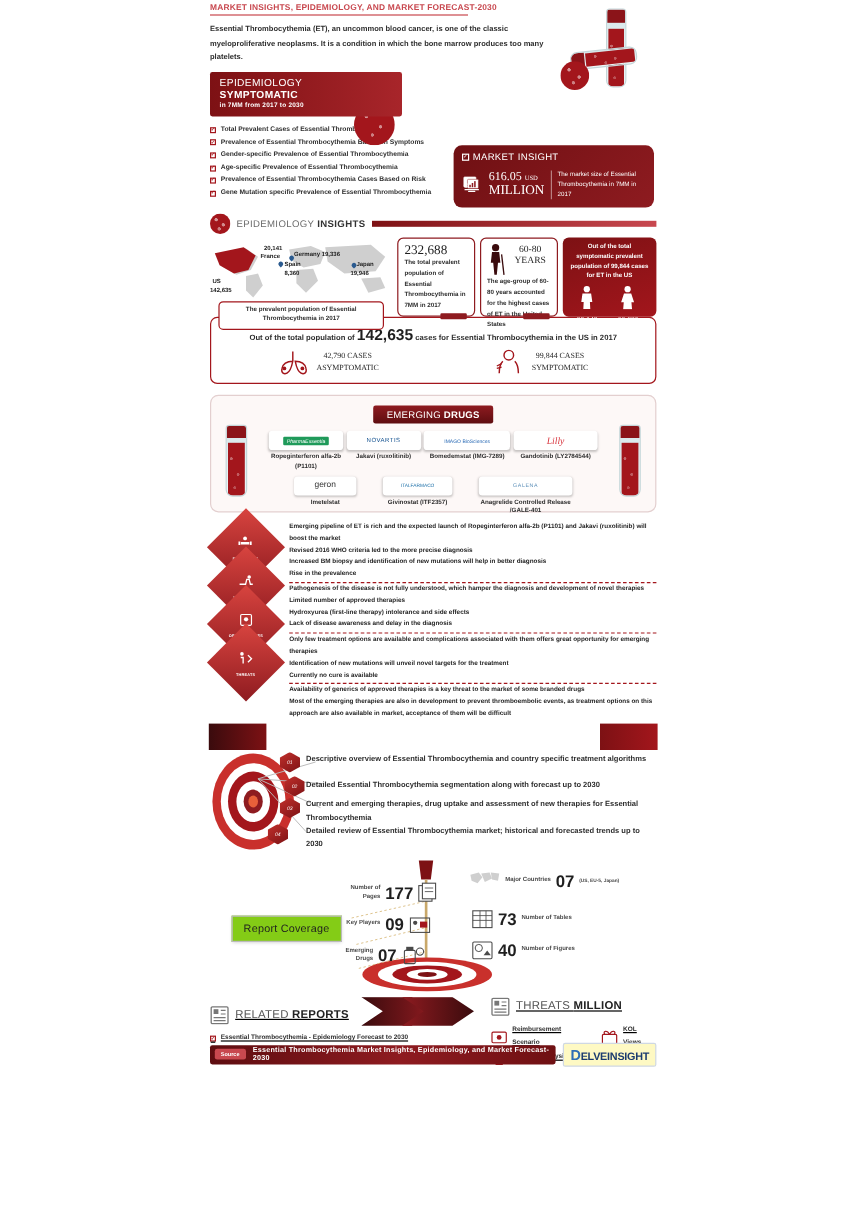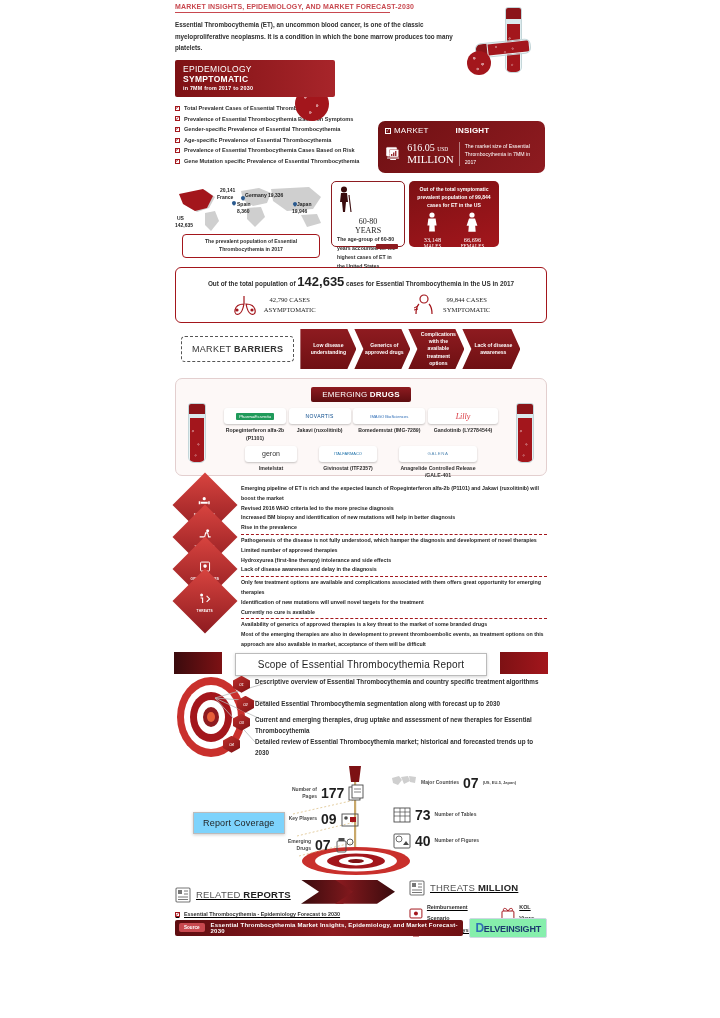--- a/index.html
+++ b/index.html
@@ -39,21 +39,21 @@
   .epi-banner .l3 { font-size: 5.4px; font-weight: bold; letter-spacing: .2px; margin-top: 1px; }
   .chk-list { margin-top: 6px; }
   .chk-row { display: flex; align-items: center; gap: 4px; font-size: 5.6px; color: #2e2e2e; font-weight: bold; line-height: 1.9; }
   .chk { width: 5px; height: 5px; border: .7px solid #a3161c; color: #a3161c; font-size: 4.5px;
          display: flex; align-items: center; justify-content: center; flex: 0 0 auto; }
 
   
   .mi-card { position: absolute; left: 203px; top: 118px; width: 167px; height: 52px;
              background: linear-gradient(135deg,#6f1013,#8e1b20); border-radius: 7px; color: #fff; padding: 5px 7px; }
   .mi-title { font-size: 8px; letter-spacing: .2px; display: flex; align-items: center; gap: 3px; }
-  .mi-title b { font-weight: bold; margin-left: 24px; }
+  .mi-title b { font-weight: normal; }
   .mi-body { display: flex; align-items: center; gap: 5px; margin-top: 4px; }
   .mi-num { font-family: "Liberation Serif", serif; font-size: 10px; line-height: 1.15; }
   .mi-num .usd { font-size: 5.5px; }
   .mi-desc { font-size: 5.2px; line-height: 1.6; border-left: .7px solid rgba(255,255,255,.45); padding-left: 5px; }
 
   
   .ei-head { display: flex; align-items: center; gap: 5px; }
   .ei-head .txt { font-size: 8px; color: #6b6b6b; letter-spacing: .3px; }
   .ei-head .txt b { color: #333; }
   .ei-bar { flex: 1; height: 5px; background: linear-gradient(90deg,#7d1114,#c8484f); }
@@ -114,34 +114,34 @@
 
   
   .scope-title { border: 1px solid #bbb; background: #fff; box-shadow: 0 1px 3px rgba(0,0,0,.18);
                  text-align: center; font-size: 10px; color: #1f1f1f; padding: 5px 10px; letter-spacing: .2px; }
   .scope-item { font-size: 6.3px; color: #2e2e2e; line-height: 1.75; font-weight: bold; }
   .scope-pin { width: 17px; height: 17px; background: linear-gradient(145deg,#c0302c,#7d1114);
                clip-path: polygon(50% 0,100% 28%,100% 72%,50% 100%,0 72%,0 28%); color: #fff; font-size: 4.2px;
                display: flex; align-items: center; justify-content: center; font-style: italic; }
 
   
-  .rc-badge { border: 1px solid #bbb; background: #7dd3fc; box-shadow: 0 1px 3px rgba(0,0,0,.2);
+  .rc-badge { border: 1px solid #bbb; background: #84cc16; box-shadow: 0 1px 3px rgba(0,0,0,.2);
               font-size: 9px; color: #1f1f1f; padding: 5px 9px; letter-spacing: .2px; }
   .kpi-n { font-family: "Liberation Sans", sans-serif; font-weight: bold; font-size: 14px; color: #1f1f1f; }
   .kpi-l { font-size: 5px; color: #4a4a4a; font-weight: bold; line-height: 1.4; }
 
   
   .ft-head { display: flex; align-items: center; gap: 5px; font-size: 9.5px; color: #555; letter-spacing: .2px; }
   .ft-head b { color: #222; }
   .ft-item { display: flex; align-items: center; gap: 4px; font-size: 5.4px; font-weight: bold; color: #2e2e2e; line-height: 2; }
   .src-bar { height: 16px; background: linear-gradient(90deg,#5e0d10,#8e1b20 55%,#6f1013);
              border-radius: 2px; display: flex; align-items: center; padding-left: 4px; gap: 6px; }
   .src-pill { background: #c8484f; color: #fff; font-size: 4.6px; padding: 2px 5px; border-radius: 2px; font-weight: bold; }
   .src-txt { color: #fff; font-size: 6px; font-weight: bold; letter-spacing: .2px; }
-  .dv-logo { border: 1px solid #cfd8e3; background: #86efac; border-radius: 2px; padding: 2px 5px;
+  .dv-logo { border: 1px solid #cfd8e3; background: #fef9c3; border-radius: 2px; padding: 2px 5px;
              font-size: 9px; color: #1b3b6f; font-weight: bold; letter-spacing: -.2px; }
   .dv-logo .d { color: #2f6fb5; font-size: 12px; }
   .row { display: flex; }
 </style>
 </head>
 <body>
 
 <div class="page">
 
   <div style="position:relative;height:175px;">
@@ -214,20 +214,25 @@
         <div>
           <div class="mi-num"><span>616.05</span> <span class="usd">USD</span></div>
           <div class="mi-num" style="font-size:11px;">MILLION</div>
         </div>
         <div class="mi-desc">The market size of Essential Thrombocythemia in 7MM in 2017</div>
       </div>
     </div>
   </div>
 
   <div style="position:relative;height:82px;">
+    <div class="ei-head">
+      <div class="cellblob" style="position:relative;width:17px;height:17px;"></div>
+      <div class="txt"><span>EPIDEMIOLOGY </span><b>INSIGHTS</b></div>
+      <div class="ei-bar"></div>
+    </div>
 
     <div class="row" style="gap:4px;margin-top:3px;align-items:flex-start;">
 
       <div style="width:152px;">
         <div class="map-wrap">
           <svg class="map-svg" viewBox="0 0 152 52">
             <g fill="#cfcfcf">
               <path d="M6,14 L30,9 L40,16 L34,27 L22,31 L10,24 Z"></path>
               <path d="M30,32 L40,30 L44,40 L36,50 L30,44 Z"></path>
               <path d="M66,10 L84,7 L96,12 L92,22 L78,25 L68,19 Z"></path>
@@ -248,23 +253,28 @@
           <span class="mlabel" style="left:62px;top:20px;">Spain</span>
           <span class="mlabel" style="left:62px;top:27px;">8,360</span>
           <span class="pin" style="left:57px;top:20px;"></span>
           <span class="mlabel" style="left:122px;top:20px;">Japan</span>
           <span class="mlabel" style="left:117px;top:27px;">19,946</span>
           <span class="pin" style="left:118px;top:21px;"></span>
         </div>
         <div class="callout" style="margin-top:1px;width:138px;margin-left:7px;">The prevalent population of Essential Thrombocythemia in 2017</div>
       </div>
 
-
       <div class="ins-card" style="width:74px;height:66px;">
-        <div style="display:flex;gap:3px;flex-direction:column;">
+        <div class="ins-num">232,688</div>
+        <div class="ins-txt">The total prevalent population of Essential Thrombocythemia in 7MM in 2017</div>
+        <div class="ins-tab"></div>
+      </div>
+
+      <div class="ins-card" style="width:74px;height:66px;">
+        <div style="display:flex;gap:3px;">
           <svg width="16" height="28" viewBox="0 0 16 28">
             <circle cx="7" cy="3.4" r="3" fill="#3a0b0d"></circle>
             <path d="M4,7 L10,7 L11,16 L9,16 L8,26 L6,26 L5,16 L3,16 Z" fill="#3a0b0d"></path>
             <line x1="12" y1="9" x2="14" y2="26" stroke="#3a0b0d" stroke-width="1.1"></line>
           </svg>
           <div style="text-align:center;flex:1;">
             <div class="ins-num" style="font-size:8px;">60-80</div>
             <div class="ins-num" style="font-size:8px;">YEARS</div>
           </div>
         </div>
@@ -321,27 +331,20 @@
         </svg>
         <div class="tp-lbl">
           <div>99,844 CASES</div>
           <div>SYMPTOMATIC</div>
         </div>
       </div>
     </div>
   </div>
 
 
-  <div class="chev-row" style="margin-top:6px;">
-    <div class="dash-box" style="margin-right:6px;margin-left:6px;"><span>MARKET </span><b>BARRIERS</b></div>
-    <div class="chev first" style="width:56px;">Low disease understanding</div>
-    <div class="chev" style="width:56px;">Generics of approved drugs</div>
-    <div class="chev" style="width:56px;">Complications with the available treatment options</div>
-    <div class="chev" style="width:58px;">Lack of disease awareness</div>
-  </div>
 
   <div class="ed-card" style="margin-top:9px;height:98px;">
     <div class="ed-title"><span>EMERGING </span><b>DRUGS</b></div>
 
     <div class="tube" style="left:12px;top:24px;width:18px;height:60px;">
       <div class="cap" style="height:10px;"></div>
         <div class="blood" style="height:44px;"></div>
     </div>
     <div class="tube" style="right:12px;top:24px;width:18px;height:60px;">
       <div class="cap" style="height:10px;"></div>
@@ -452,21 +455,20 @@
         <div class="swot-txt">Availability of generics of approved therapies is a key threat to the market of some branded drugs</div>
         <div class="swot-txt">Most of the emerging therapies are also in development to prevent thromboembolic events, as treatment options on this approach are also available in market, acceptance of them will be difficult</div>
       </div>
     </div>
 
   </div>
 
   <div style="position:relative;margin-top:2px;height:108px;">
     <div style="position:absolute;left:-1px;top:0;width:48px;height:22px;background:linear-gradient(90deg,#3a0b0d,#7d1114);"></div>
     <div style="position:absolute;right:-1px;top:0;width:48px;height:22px;background:linear-gradient(90deg,#7d1114,#a3161c);"></div>
-    <div class="scope-title" style="position:absolute;left:60px;right:60px;top:1px;">Scope of Essential Thrombocythemia Report</div>
 
     <svg width="72" height="82" viewBox="0 0 72 82" style="position:absolute;left:0;top:24px;">
       <ellipse cx="36" cy="41" rx="34" ry="40" fill="#c9302c"></ellipse>
       <ellipse cx="36" cy="41" rx="27" ry="32" fill="#fff"></ellipse>
       <ellipse cx="36" cy="41" rx="21" ry="25" fill="#a3161c"></ellipse>
       <ellipse cx="36" cy="41" rx="14" ry="17" fill="#fff"></ellipse>
       <ellipse cx="36" cy="41" rx="8" ry="10" fill="#8e1b20"></ellipse>
       <ellipse cx="36" cy="41" rx="4" ry="5" fill="#e8603a"></ellipse>
     </svg>
     <svg width="130" height="70" viewBox="0 0 130 70" style="position:absolute;left:36px;top:30px;">

